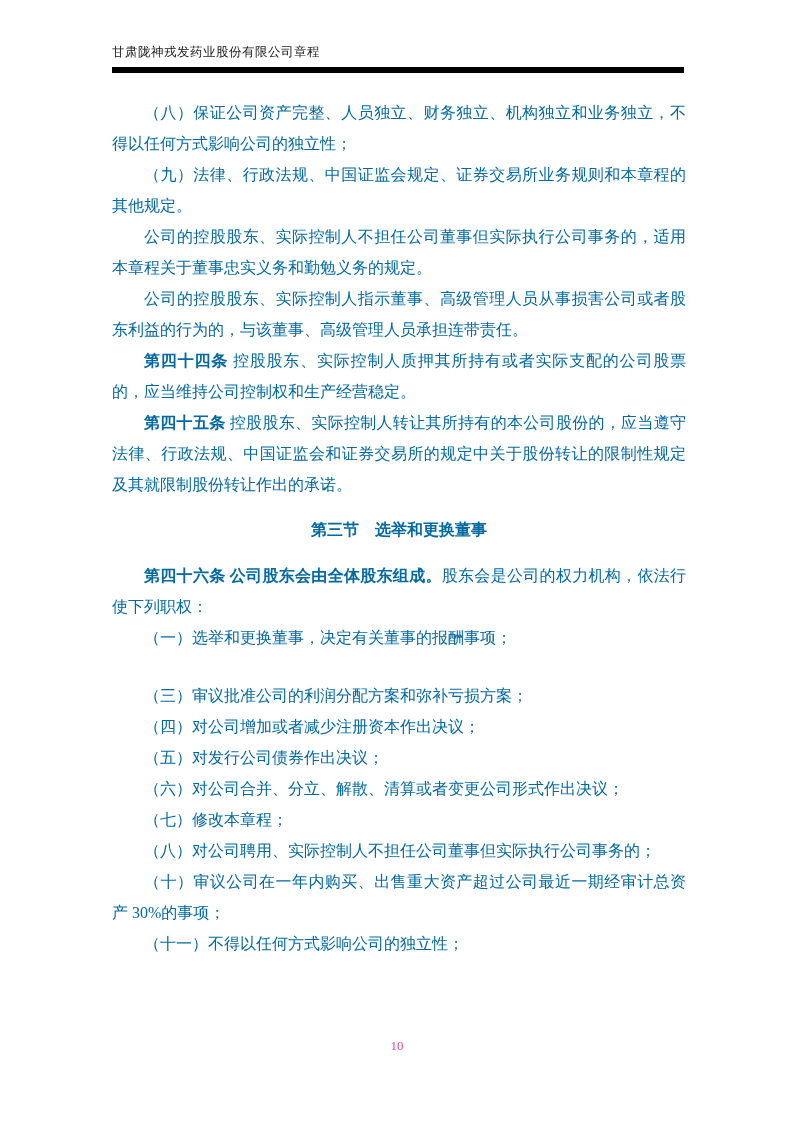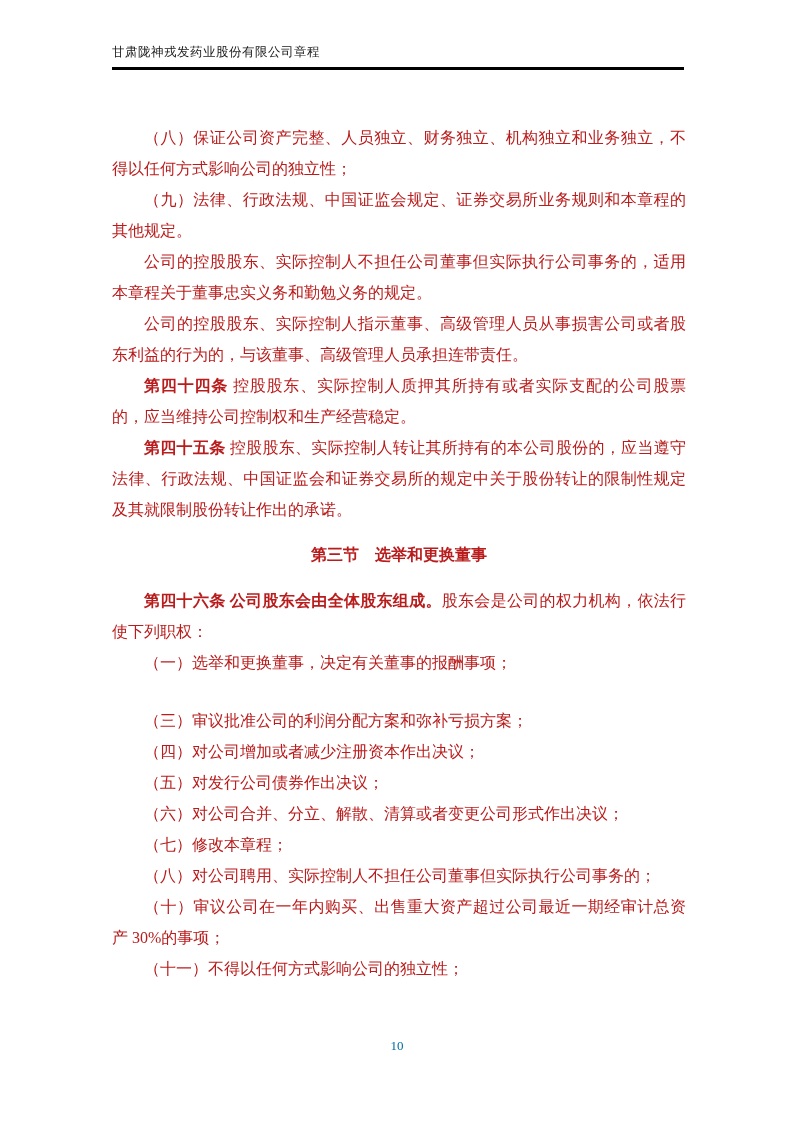--- a/index.html
+++ b/index.html
@@ -19,49 +19,48 @@
     position: absolute;
     left: 112px; top: 44px;
     width: 572px;
   }
   .header-title {
     font-size: 12.5px;
     line-height: 16px;
     color: #1a1a1a;
     letter-spacing: 0.5px;
     padding-bottom: 7px;
-    border-bottom: 3px solid #000000;
+    border-bottom: 6px solid #000000;
   }
   .page-body {
     position: absolute;
     left: 112px; top: 97px;
     width: 574px;
     font-size: 16px;
     line-height: 31px;
-    color: #b91c1c;
+    color: #0369a1;
     text-align: justify;
-    margin-top: 25px;
   }
   .page-body p { margin: 0; }
   p.body { text-indent: 2em; }
   p.heading {
     text-align: center;
     text-indent: 0;
     font-weight: bold;
     margin: 14px 0 15px 0;
   }
   .b { font-weight: bold; font-family: Liberation Serif, serif; }
   .spacer { height: 27px; }
   .page-footer {
     position: absolute;
     left: 0; top: 1038px;
     width: 794px;
     text-align: center;
     font-size: 13px;
-    color: #0369a1;
+    color: #ec4899;
   }
 </style>
 </head>
 <body>
 
 <div class="page">
   <div class="page-header">
     <div class="header-title">甘肃陇神戎发药业股份有限公司章程</div>
   </div>
 

